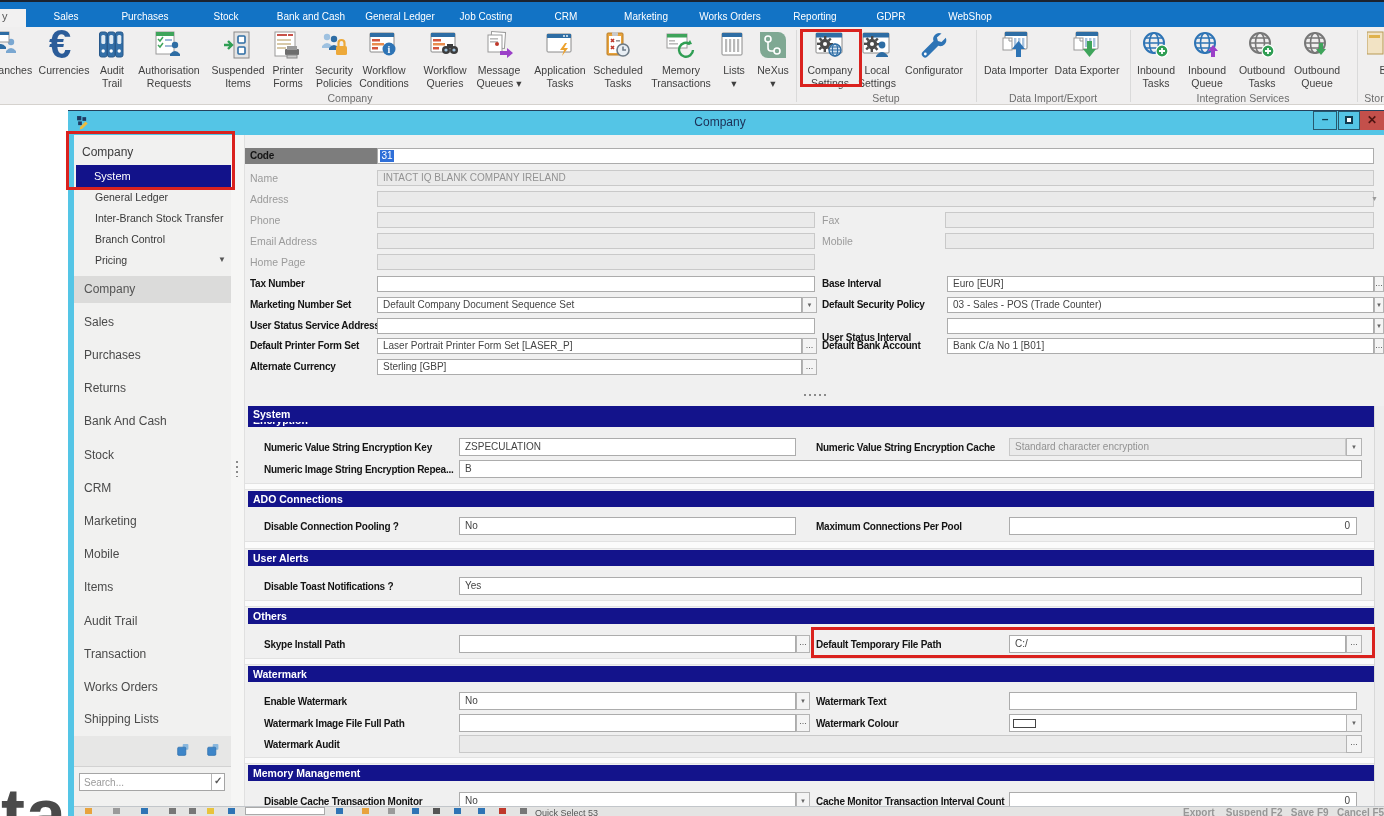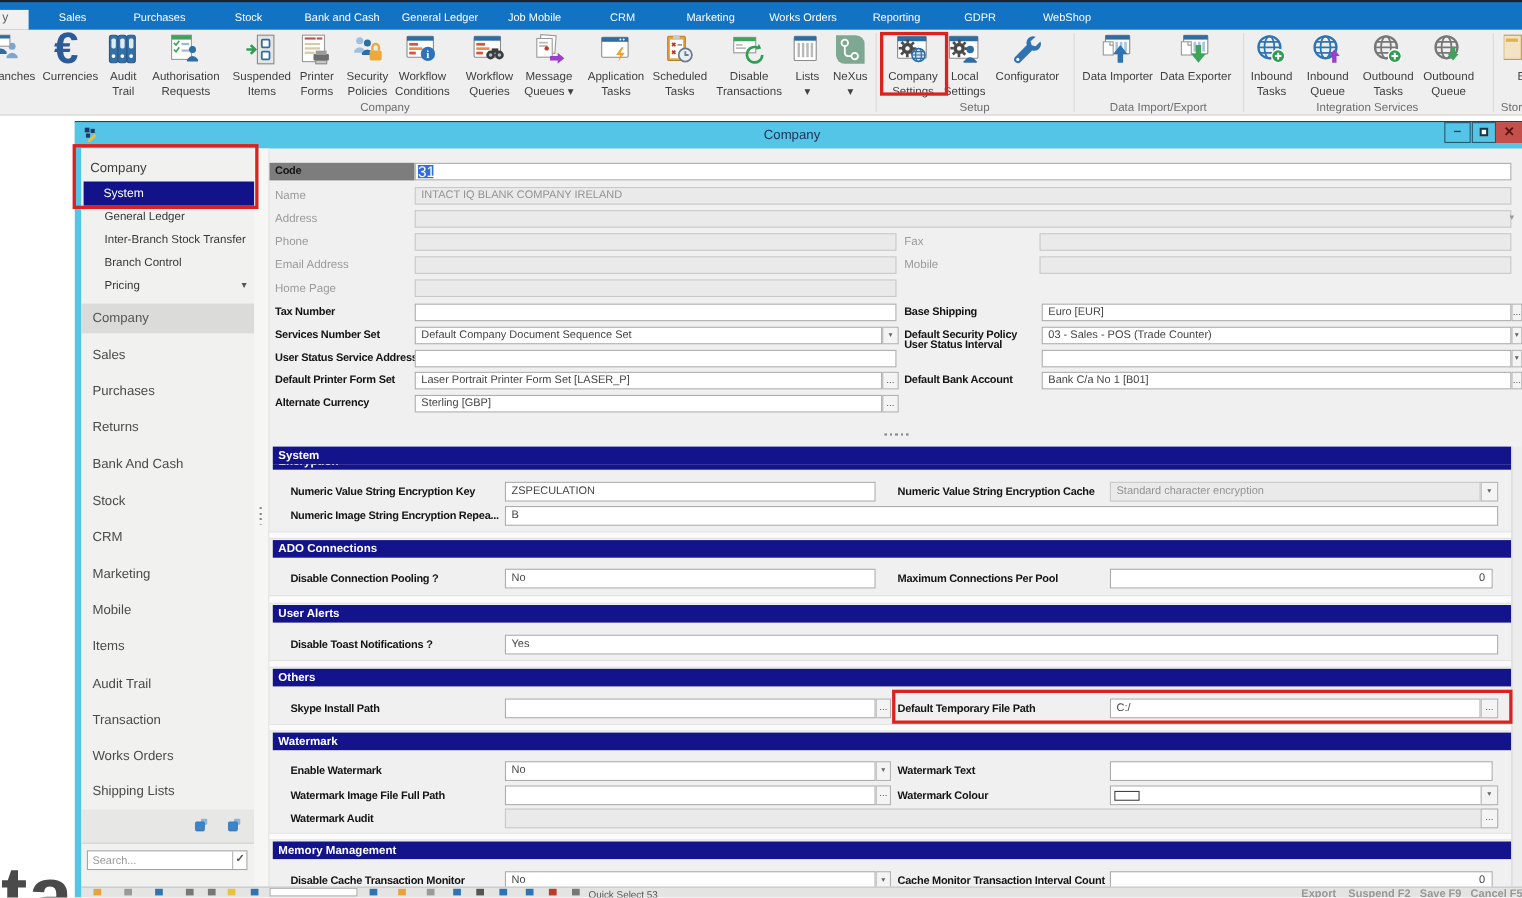--- a/index.html
+++ b/index.html
@@ -30,21 +30,21 @@
 <div class="ab" style="left:0;top:0;width:1384px;height:105px;background:#f0efef;border-bottom:1px solid #d5d2ce"></div>
 <div class="ab" style="left:0;top:0;width:1384px;height:27px;background:#1273c5"></div>
 <div class="ab" style="left:0;top:0;width:1384px;height:2px;background:#1b2330"></div>
 <div class="ab" style="left:0;top:9px;width:26px;height:18px;background:#f2f1f1"></div>
 <div class="ab" style="left:2px;top:10px;font-size:11px;color:#5a5a5a">y</div>
 <div class="tab" style="left:66px">Sales</div>
 <div class="tab" style="left:145px">Purchases</div>
 <div class="tab" style="left:226px">Stock</div>
 <div class="tab" style="left:311px">Bank and Cash</div>
 <div class="tab" style="left:400px">General Ledger</div>
-<div class="tab" style="left:486px">Job Mobile</div>
+<div class="tab" style="left:486px">Job Costing</div>
 <div class="tab" style="left:566px">CRM</div>
 <div class="tab" style="left:646px">Marketing</div>
 <div class="tab" style="left:730px">Works Orders</div>
 <div class="tab" style="left:815px">Reporting</div>
 <div class="tab" style="left:891px">GDPR</div>
 <div class="tab" style="left:970px">WebShop</div>
 <div class="gsep" style="left:796px"></div>
 <div class="gsep" style="left:976px"></div>
 <div class="gsep" style="left:1130px"></div>
 <div class="gsep" style="left:1357px"></div>
@@ -281,21 +281,21 @@
 <div class="icl" style="left:384px;top:64px">Workflow
 Conditions</div>
 <div class="icl" style="left:445px;top:64px">Workflow
 Queries</div>
 <div class="icl" style="left:499px;top:64px">Message
 Queues ▾</div>
 <div class="icl" style="left:560px;top:64px">Application
 Tasks</div>
 <div class="icl" style="left:618px;top:64px">Scheduled
 Tasks</div>
-<div class="icl" style="left:681px;top:64px">Disable
+<div class="icl" style="left:681px;top:64px">Memory
 Transactions</div>
 <div class="icl" style="left:734px;top:64px">Lists
 ▾</div>
 <div class="icl" style="left:773px;top:64px">NeXus
 ▾</div>
 <div class="icl" style="left:830px;top:64px">Company
 Settings</div>
 <div class="icl" style="left:877px;top:64px">Local
 Settings</div>
 <div class="icl" style="left:934px;top:64px">Configurator</div>
@@ -362,50 +362,50 @@
       <rect x="9" y="0" width="9" height="9" rx="1.5" fill="#8ab8de"></rect>
       <rect x="1" y="5" width="13" height="13" rx="2" fill="#3d85c8" stroke="#2b6ba8"></rect>
     </svg></div>
 <div class="ab" style="left:79px;top:773px;width:146px;height:18px;background:#fff;border:1px solid #a5a5a5"></div>
 <div class="ab" style="left:84px;top:777px;font-size:10px;color:#9a9a9a">Search...</div>
 <div class="ab" style="left:211px;top:774px;width:1px;height:16px;background:#b5b5b5"></div>
 <div class="ab" style="left:214px;top:775px;font-size:10px;color:#555;font-weight:bold">✓</div>
 <div class="ab" style="left:245px;top:148px;width:132px;height:16px;background:#7d7d7d"></div>
 <div class="lb" style="left:250px;top:150px">Code</div>
 <div class="inp" style="left:377px;top:148px;width:997px;height:16px;line-height:14px;"></div>
-<div class="ab" style="left:380px;top:150px;width:14px;height:12px;background:#2f6fd8;color:#fff;font-size:14px;text-align:center;line-height:12px">31</div>
+<div class="ab" style="left:380px;top:150px;width:14px;height:12px;background:#2f6fd8;color:#fff;font-size:10px;text-align:center;line-height:12px">31</div>
 <div class="glb" style="left:250px;top:172px">Name</div>
 <div class="inp dis" style="left:377px;top:170px;width:997px;height:16px;line-height:14px;">INTACT IQ BLANK COMPANY IRELAND</div>
 <div class="glb" style="left:250px;top:193px">Address</div>
 <div class="inp dis" style="left:377px;top:191px;width:997px;height:16px;line-height:14px;"></div>
 <div class="ab" style="left:1371px;top:195px;font-size:7px;color:#999">▼</div>
 <div class="glb" style="left:250px;top:214px">Phone</div>
 <div class="inp dis" style="left:377px;top:212px;width:438px;height:16px;line-height:14px;"></div>
 <div class="glb" style="left:822px;top:214px">Fax</div>
 <div class="inp dis" style="left:945px;top:212px;width:429px;height:16px;line-height:14px;"></div>
 <div class="glb" style="left:250px;top:235px">Email Address</div>
 <div class="inp dis" style="left:377px;top:233px;width:438px;height:16px;line-height:14px;"></div>
 <div class="glb" style="left:822px;top:235px">Mobile</div>
 <div class="inp dis" style="left:945px;top:233px;width:429px;height:16px;line-height:14px;"></div>
 <div class="glb" style="left:250px;top:256px">Home Page</div>
 <div class="inp dis" style="left:377px;top:254px;width:438px;height:16px;line-height:14px;"></div>
 <div class="lb" style="left:250px;top:278px">Tax Number</div>
 <div class="inp" style="left:377px;top:276px;width:438px;height:16px;line-height:14px;"></div>
-<div class="lb" style="left:822px;top:278px">Base Shipping</div>
+<div class="lb" style="left:822px;top:278px">Base Interval</div>
 <div class="inp" style="left:947px;top:276px;width:427px;height:16px;line-height:14px;">Euro [EUR]</div>
 <div class="bt" style="left:1374px;top:276px;width:10px;height:16px;line-height:14px;font-size:9px;line-height:12px">...</div>
-<div class="lb" style="left:250px;top:299px">Services Number Set</div>
+<div class="lb" style="left:250px;top:299px">Marketing Number Set</div>
 <div class="inp" style="left:377px;top:297px;width:425px;height:16px;line-height:14px;">Default Company Document Sequence Set</div>
 <div class="bt" style="left:802px;top:297px;width:15px;height:16px;line-height:14px;font-size:6px;line-height:14px;color:#666">▼</div>
 <div class="lb" style="left:822px;top:299px">Default Security Policy</div>
 <div class="inp" style="left:947px;top:297px;width:427px;height:16px;line-height:14px;">03 - Sales - POS (Trade Counter)</div>
 <div class="bt" style="left:1374px;top:297px;width:10px;height:16px;line-height:14px;font-size:6px;line-height:14px;color:#666">▼</div>
 <div class="lb" style="left:250px;top:320px">User Status Service Address</div>
 <div class="inp" style="left:377px;top:318px;width:438px;height:16px;line-height:14px;"></div>
-<div class="lb" style="left:822px;top:308px">User Status Interval</div>
+<div class="lb" style="left:822px;top:332px">User Status Interval</div>
 <div class="inp" style="left:947px;top:318px;width:427px;height:16px;line-height:14px;"></div>
 <div class="bt" style="left:1374px;top:318px;width:10px;height:16px;line-height:14px;font-size:6px;line-height:14px;color:#666">▼</div>
 <div class="lb" style="left:250px;top:340px">Default Printer Form Set</div>
 <div class="inp" style="left:377px;top:338px;width:425px;height:16px;line-height:14px;">Laser Portrait Printer Form Set [LASER_P]</div>
 <div class="bt" style="left:802px;top:338px;width:15px;height:16px;line-height:14px;font-size:9px;line-height:12px">...</div>
 <div class="lb" style="left:822px;top:340px">Default Bank Account</div>
 <div class="inp" style="left:947px;top:338px;width:427px;height:16px;line-height:14px;">Bank C/a No 1 [B01]</div>
 <div class="bt" style="left:1374px;top:338px;width:10px;height:16px;line-height:14px;font-size:9px;line-height:12px">...</div>
 <div class="lb" style="left:250px;top:361px">Alternate Currency</div>
 <div class="inp" style="left:377px;top:359px;width:425px;height:16px;line-height:14px;">Sterling [GBP]</div>

